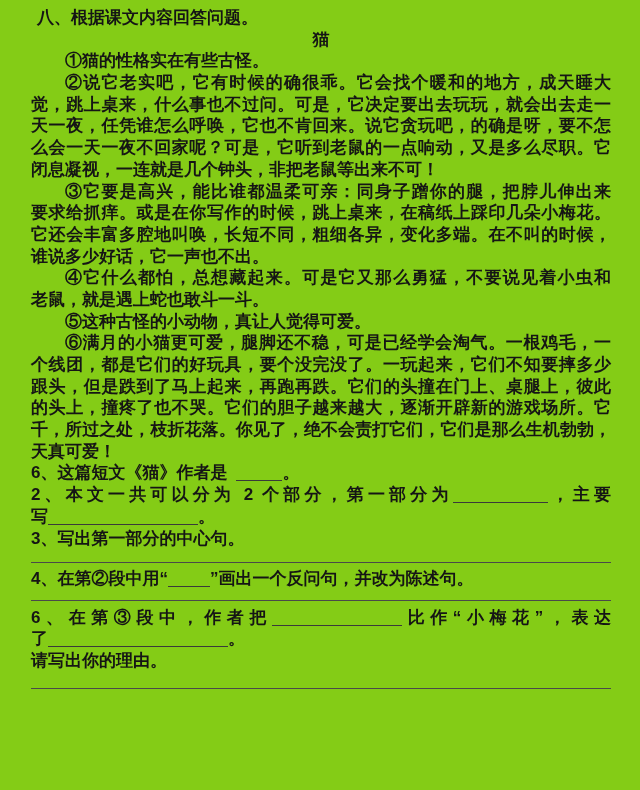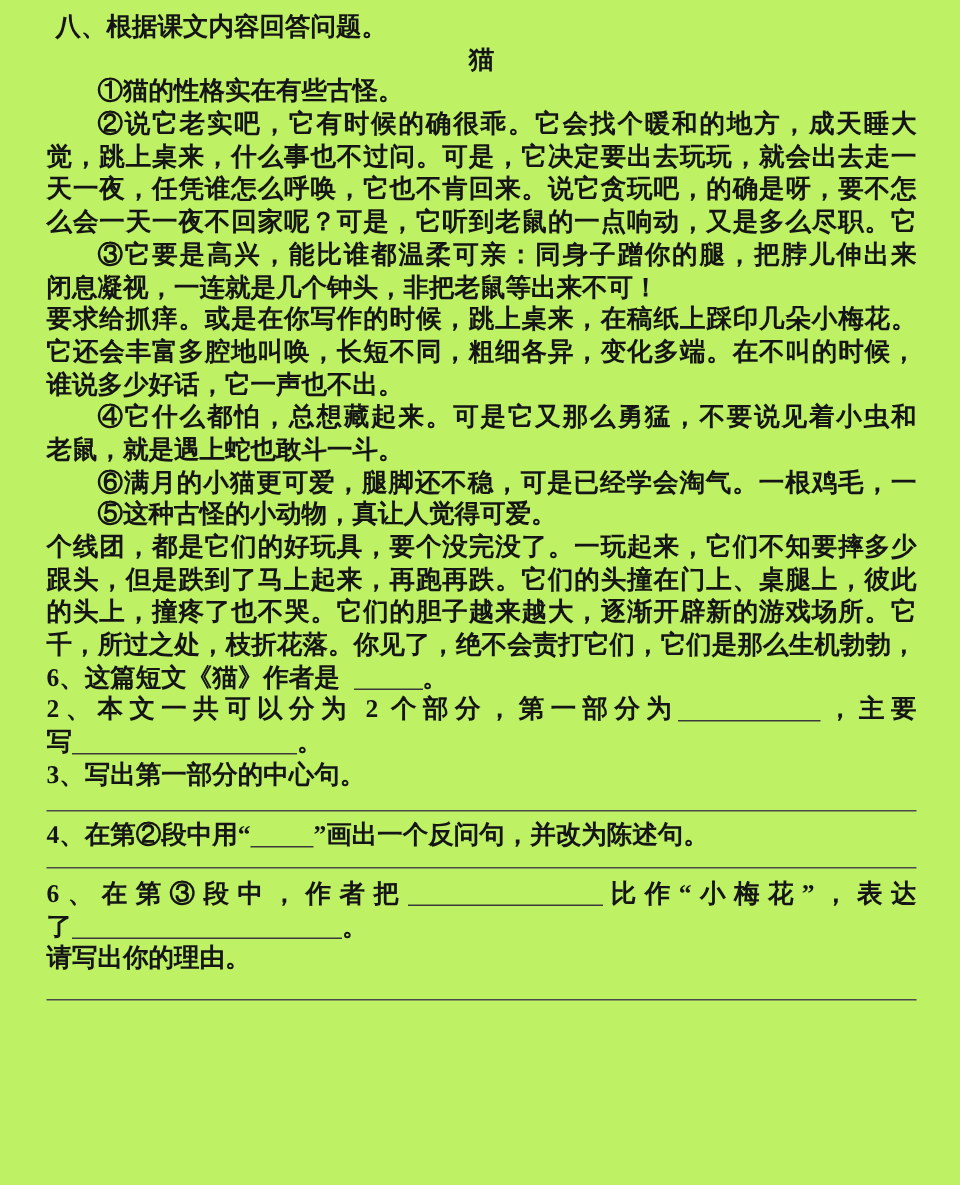--- a/index.html
+++ b/index.html
@@ -4,23 +4,23 @@
 <style>
   html, body {
     margin: 0;
     padding: 0;
     background: #ffffff;
   }
   #page {
     position: relative;
     width: 640px;
     height: 790px;
-    background: #bef264;
+    background: #84cc16;
     color: #151515;
-    font-family: Liberation Serif, serif;
+    font-family: Liberation Sans, sans-serif;
     font-weight: 700;
     font-size: 17px;
     box-sizing: border-box;
     padding: 7px 29px 0 31px;
     overflow: hidden;
   }
   .ln {
     height: 21.7px;
     line-height: 21.7px;
     white-space: nowrap;
@@ -57,33 +57,34 @@
 
   <div class="ln head">八、根据课文内容回答问题。</div>
 
   <div class="ln center">猫</div>
 
   <div class="ln ind">①猫的性格实在有些古怪。</div>
   <div class="ln ind j">②说它老实吧，它有时候的确很乖。它会找个暖和的地方，成天睡大</div>
   <div class="ln j">觉，跳上桌来，什么事也不过问。可是，它决定要出去玩玩，就会出去走一</div>
   <div class="ln j">天一夜，任凭谁怎么呼唤，它也不肯回来。说它贪玩吧，的确是呀，要不怎</div>
   <div class="ln j">么会一天一夜不回家呢？可是，它听到老鼠的一点响动，又是多么尽职。它</div>
+  <div class="ln">闭息凝视，一连就是几个钟头，非把老鼠等出来不可！</div>
   <div class="ln ind j">③它要是高兴，能比谁都温柔可亲：同身子蹭你的腿，把脖儿伸出来</div>
-  <div class="ln">闭息凝视，一连就是几个钟头，非把老鼠等出来不可！</div>
   <div class="ln j">要求给抓痒。或是在你写作的时候，跳上桌来，在稿纸上踩印几朵小梅花。</div>
   <div class="ln j">它还会丰富多腔地叫唤，长短不同，粗细各异，变化多端。在不叫的时候，</div>
   <div class="ln">谁说多少好话，它一声也不出。</div>
   <div class="ln ind j">④它什么都怕，总想藏起来。可是它又那么勇猛，不要说见着小虫和</div>
   <div class="ln">老鼠，就是遇上蛇也敢斗一斗。</div>
+  <div class="ln ind">⑤这种古怪的小动物，真让人觉得可爱。</div>
   <div class="ln ind j">⑥满月的小猫更可爱，腿脚还不稳，可是已经学会淘气。一根鸡毛，一</div>
-  <div class="ln ind">⑤这种古怪的小动物，真让人觉得可爱。</div>
   <div class="ln j">个线团，都是它们的好玩具，要个没完没了。一玩起来，它们不知要摔多少</div>
   <div class="ln j">跟头，但是跌到了马上起来，再跑再跌。它们的头撞在门上、桌腿上，彼此</div>
   <div class="ln j">的头上，撞疼了也不哭。它们的胆子越来越大，逐渐开辟新的游戏场所。它</div>
   <div class="ln j">千，所过之处，枝折花落。你见了，绝不会责打它们，它们是那么生机勃勃，</div>
+  <div class="ln">天真可爱！</div>
 
   <div class="ln">
     <span>6、这篇短文《猫》作者是</span><span class="ul" style="width:46px; margin-left:9px;"></span><span>。</span>
   </div>
 
   <div class="ln j">
     <span>2、本文一共可以分为 2 个部分，第一部分为</span><span class="ul" style="width:95px;"></span><span>，主要</span>
   </div>
   <div class="ln">
     <span>写</span><span class="ul" style="width:150px;"></span><span>。</span>

